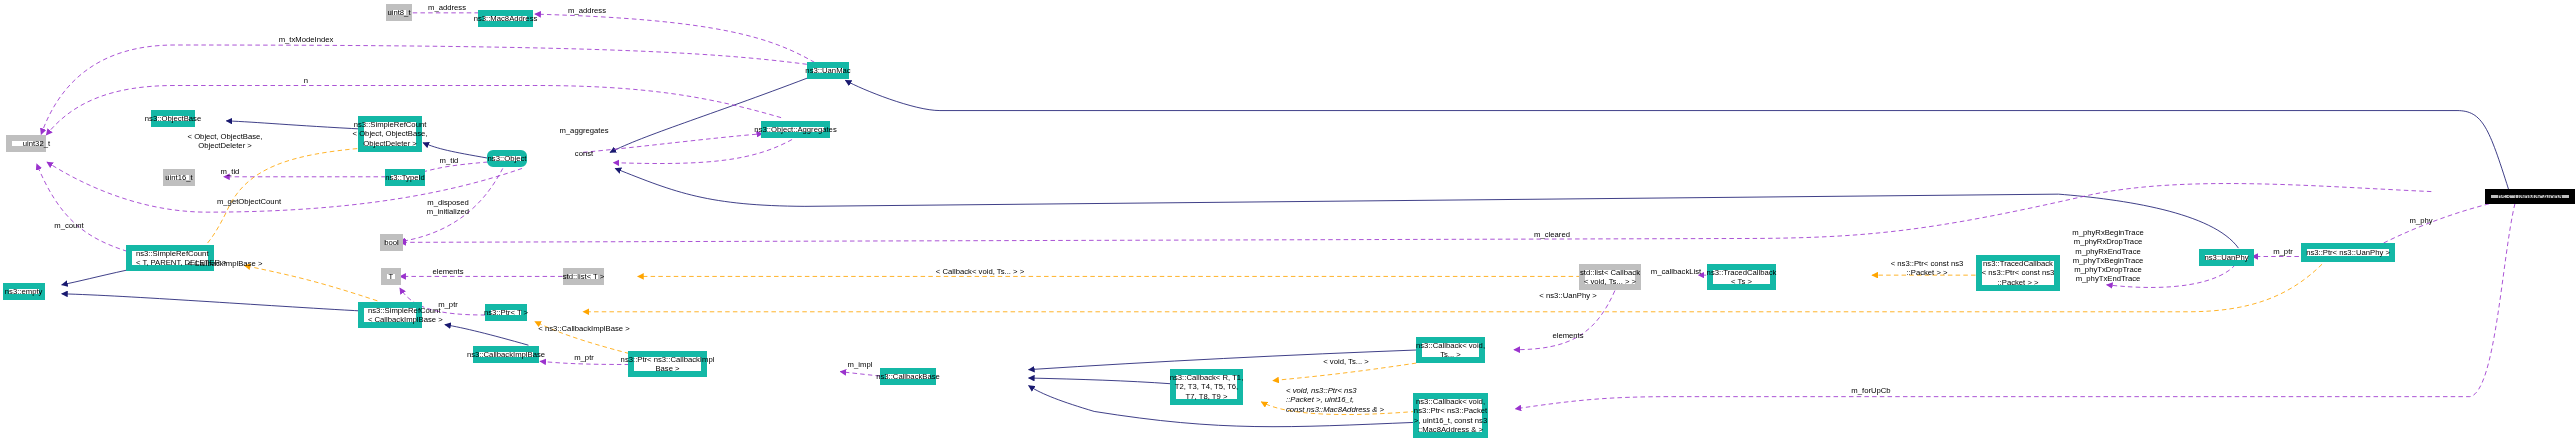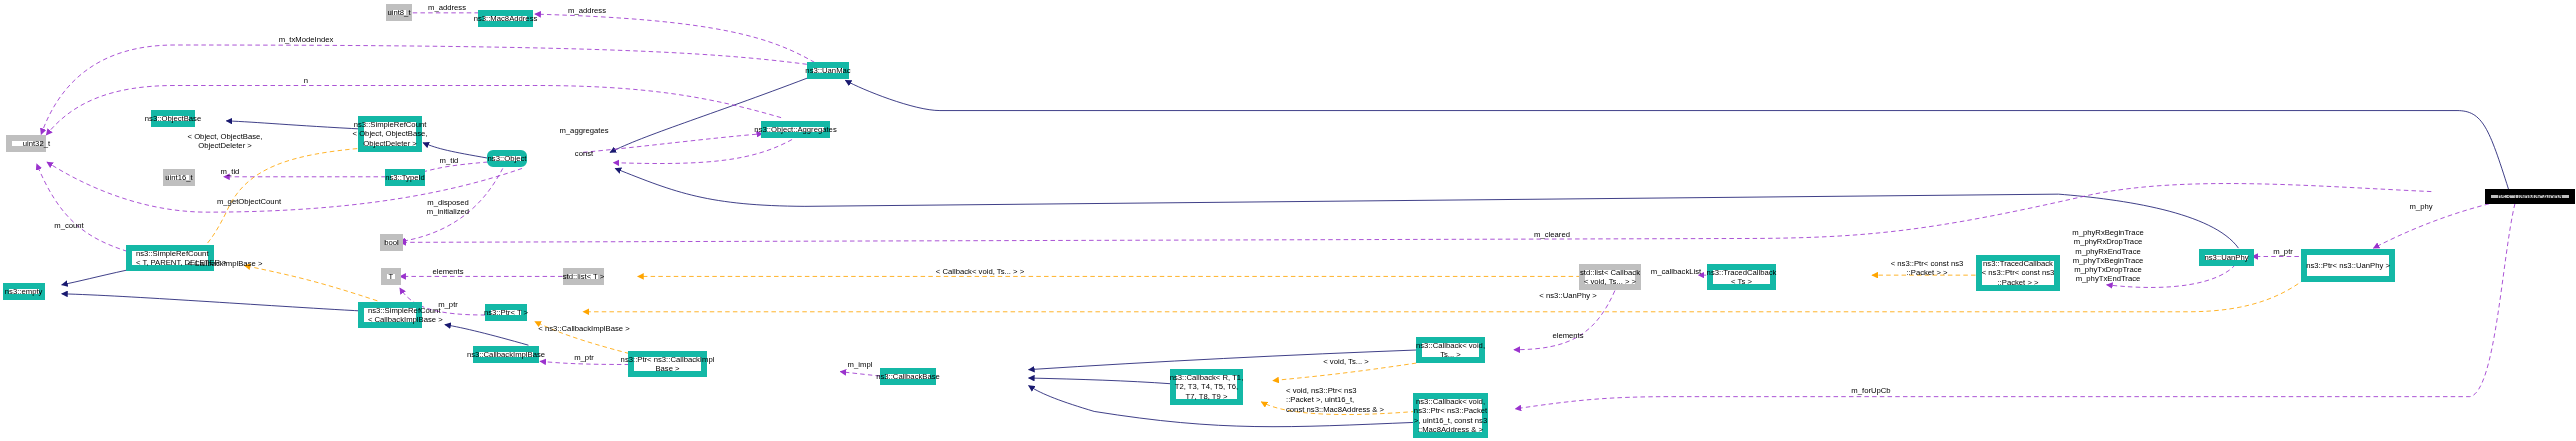--- a/index.html
+++ b/index.html
@@ -8,21 +8,21 @@
   #edges { position:absolute; left:0; top:0; width:2576px; height:441px; }
   .node { position:absolute; box-sizing:border-box; background:#ffffff;
           border:6px solid #14b8a6; font-size:7.7px; line-height:9.3px;
           color:#000; display:flex; align-items:center; justify-content:center;
           text-align:center; white-space:pre; padding:0 3.9px; cursor:pointer; }
   .node.ext { border-color:#bfbfbf; }
   .node.focus { background:#bfbfbf; border-color:#000; cursor:default; }
   .node.left { text-align:left; justify-content:flex-start; }
   .elabel { position:absolute; font-size:7.7px; line-height:9.3px; color:#000;
             white-space:pre; text-align:center; transform:translateX(-50%); }
-  .elabel.lft { text-align:left; transform:none; }
+  .elabel.lft { text-align:left; transform:none;font-style:italic; }
 </style>
 </head>
 <body>
 
 <svg id="edges" xmlns="http://www.w3.org/2000/svg" viewBox="0 0 4003 686" width="2576" height="441">
   <defs>
     <marker id="ah-inh" viewBox="0 0 10 10" refX="9" refY="5" markerWidth="8" markerHeight="8" orient="auto-start-reverse">
         <path d="M0,0 L10,5 L0,10 z" fill="#191970"></path>
       </marker>
     <marker id="ah-use" viewBox="0 0 10 10" refX="9" refY="5" markerWidth="8" markerHeight="8" orient="auto-start-reverse">
@@ -122,21 +122,21 @@
 &gt;, uint16_t, const ns3
 ::Mac8Address &amp; &gt;</div>
 <div class="node ext" style="left:1579px;top:264px;width:62px;height:26px;">std::list&lt; Callback
 &lt; void, Ts... &gt; &gt;</div>
 <div class="node" style="left:1707px;top:264px;width:69px;height:26px;">ns3::TracedCallback
 &lt; Ts &gt;</div>
 <div class="node" style="left:1976px;top:255px;width:84px;height:36px;">ns3::TracedCallback
 &lt; ns3::Ptr&lt; const ns3
 ::Packet &gt; &gt;</div>
 <div class="node" style="left:2199px;top:249px;width:55px;height:16.7px;">ns3::UanPhy</div>
-<div class="node" style="left:2301px;top:249px;width:94px;height:33px;">ns3::Ptr&lt; ns3::UanPhy &gt;</div>
+<div class="node" style="left:2301px;top:243px;width:94px;height:19px;">ns3::Ptr&lt; ns3::UanPhy &gt;</div>
 
 <div class="elabel" style="left:447px;top:3.2px;">m_address</div>
 <div class="elabel" style="left:587px;top:6.4px;">m_address</div>
 <div class="elabel" style="left:306px;top:35px;">m_txModeIndex</div>
 <div class="elabel" style="left:306px;top:76px;">n</div>
 <div class="elabel" style="left:225px;top:132px;">&lt; Object, ObjectBase,
 ObjectDeleter &gt;</div>
 <div class="elabel" style="left:230px;top:167px;">m_tid</div>
 <div class="elabel" style="left:449px;top:156px;">m_tid</div>
 <div class="elabel" style="left:225px;top:197px;padding-left:48px;">m_getObjectCount</div>
@@ -156,21 +156,21 @@
 <div class="elabel" style="left:1676px;top:267px;">m_callbackList</div>
 <div class="elabel" style="left:1927px;top:259px;">&lt; ns3::Ptr&lt; const ns3
 ::Packet &gt; &gt;</div>
 <div class="elabel" style="left:2108px;top:228px;">m_phyRxBeginTrace
 m_phyRxDropTrace
 m_phyRxEndTrace
 m_phyTxBeginTrace
 m_phyTxDropTrace
 m_phyTxEndTrace</div>
 <div class="elabel" style="left:2283px;top:247px;">m_ptr</div>
-<div class="elabel" style="left:2421px;top:202px;">m_phy</div>
+<div class="elabel" style="left:2421px;top:216px;">m_phy</div>
 <div class="elabel" style="left:1568px;top:291px;">&lt; ns3::UanPhy &gt;</div>
 <div class="elabel" style="left:1568px;top:331px;">elements</div>
 <div class="elabel" style="left:1346px;top:357px;">&lt; void, Ts... &gt;</div>
 <div class="elabel lft" style="left:1286px;top:386px;">&lt; void, ns3::Ptr&lt; ns3
 ::Packet &gt;, uint16_t,
 const ns3::Mac8Address &amp; &gt;</div>
 <div class="elabel" style="left:1871px;top:386px;">m_forUpCb</div>
 
 
 </body></html>

